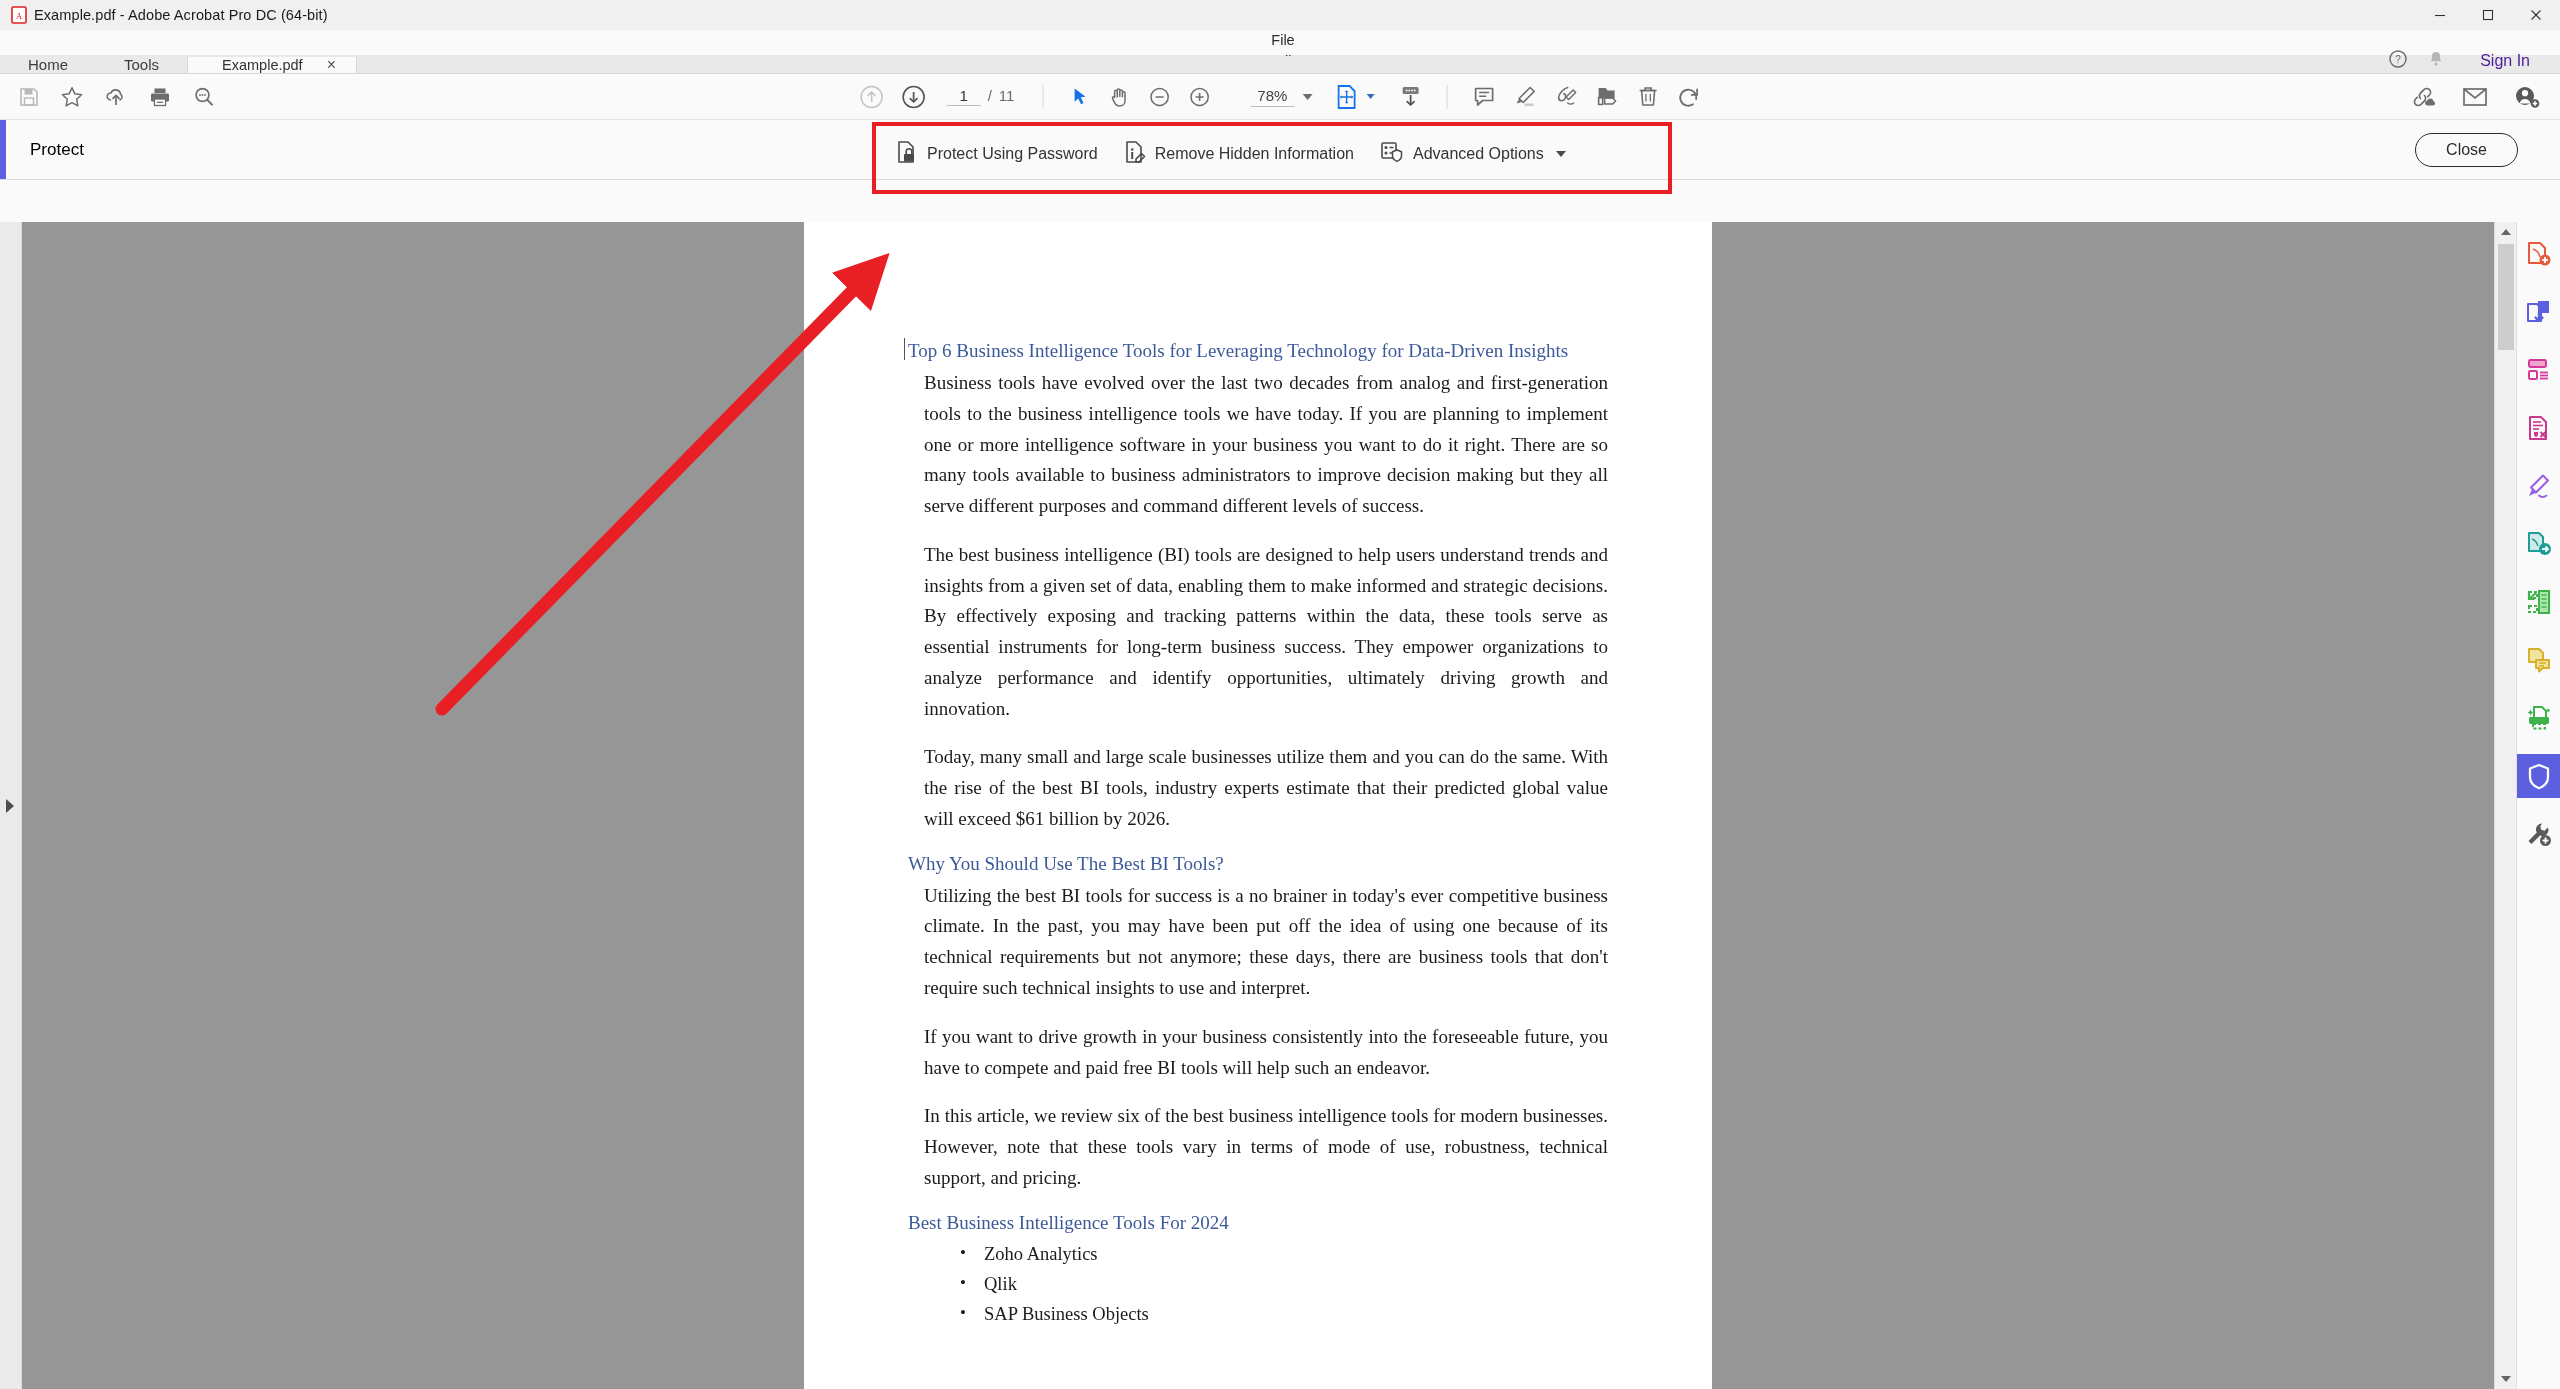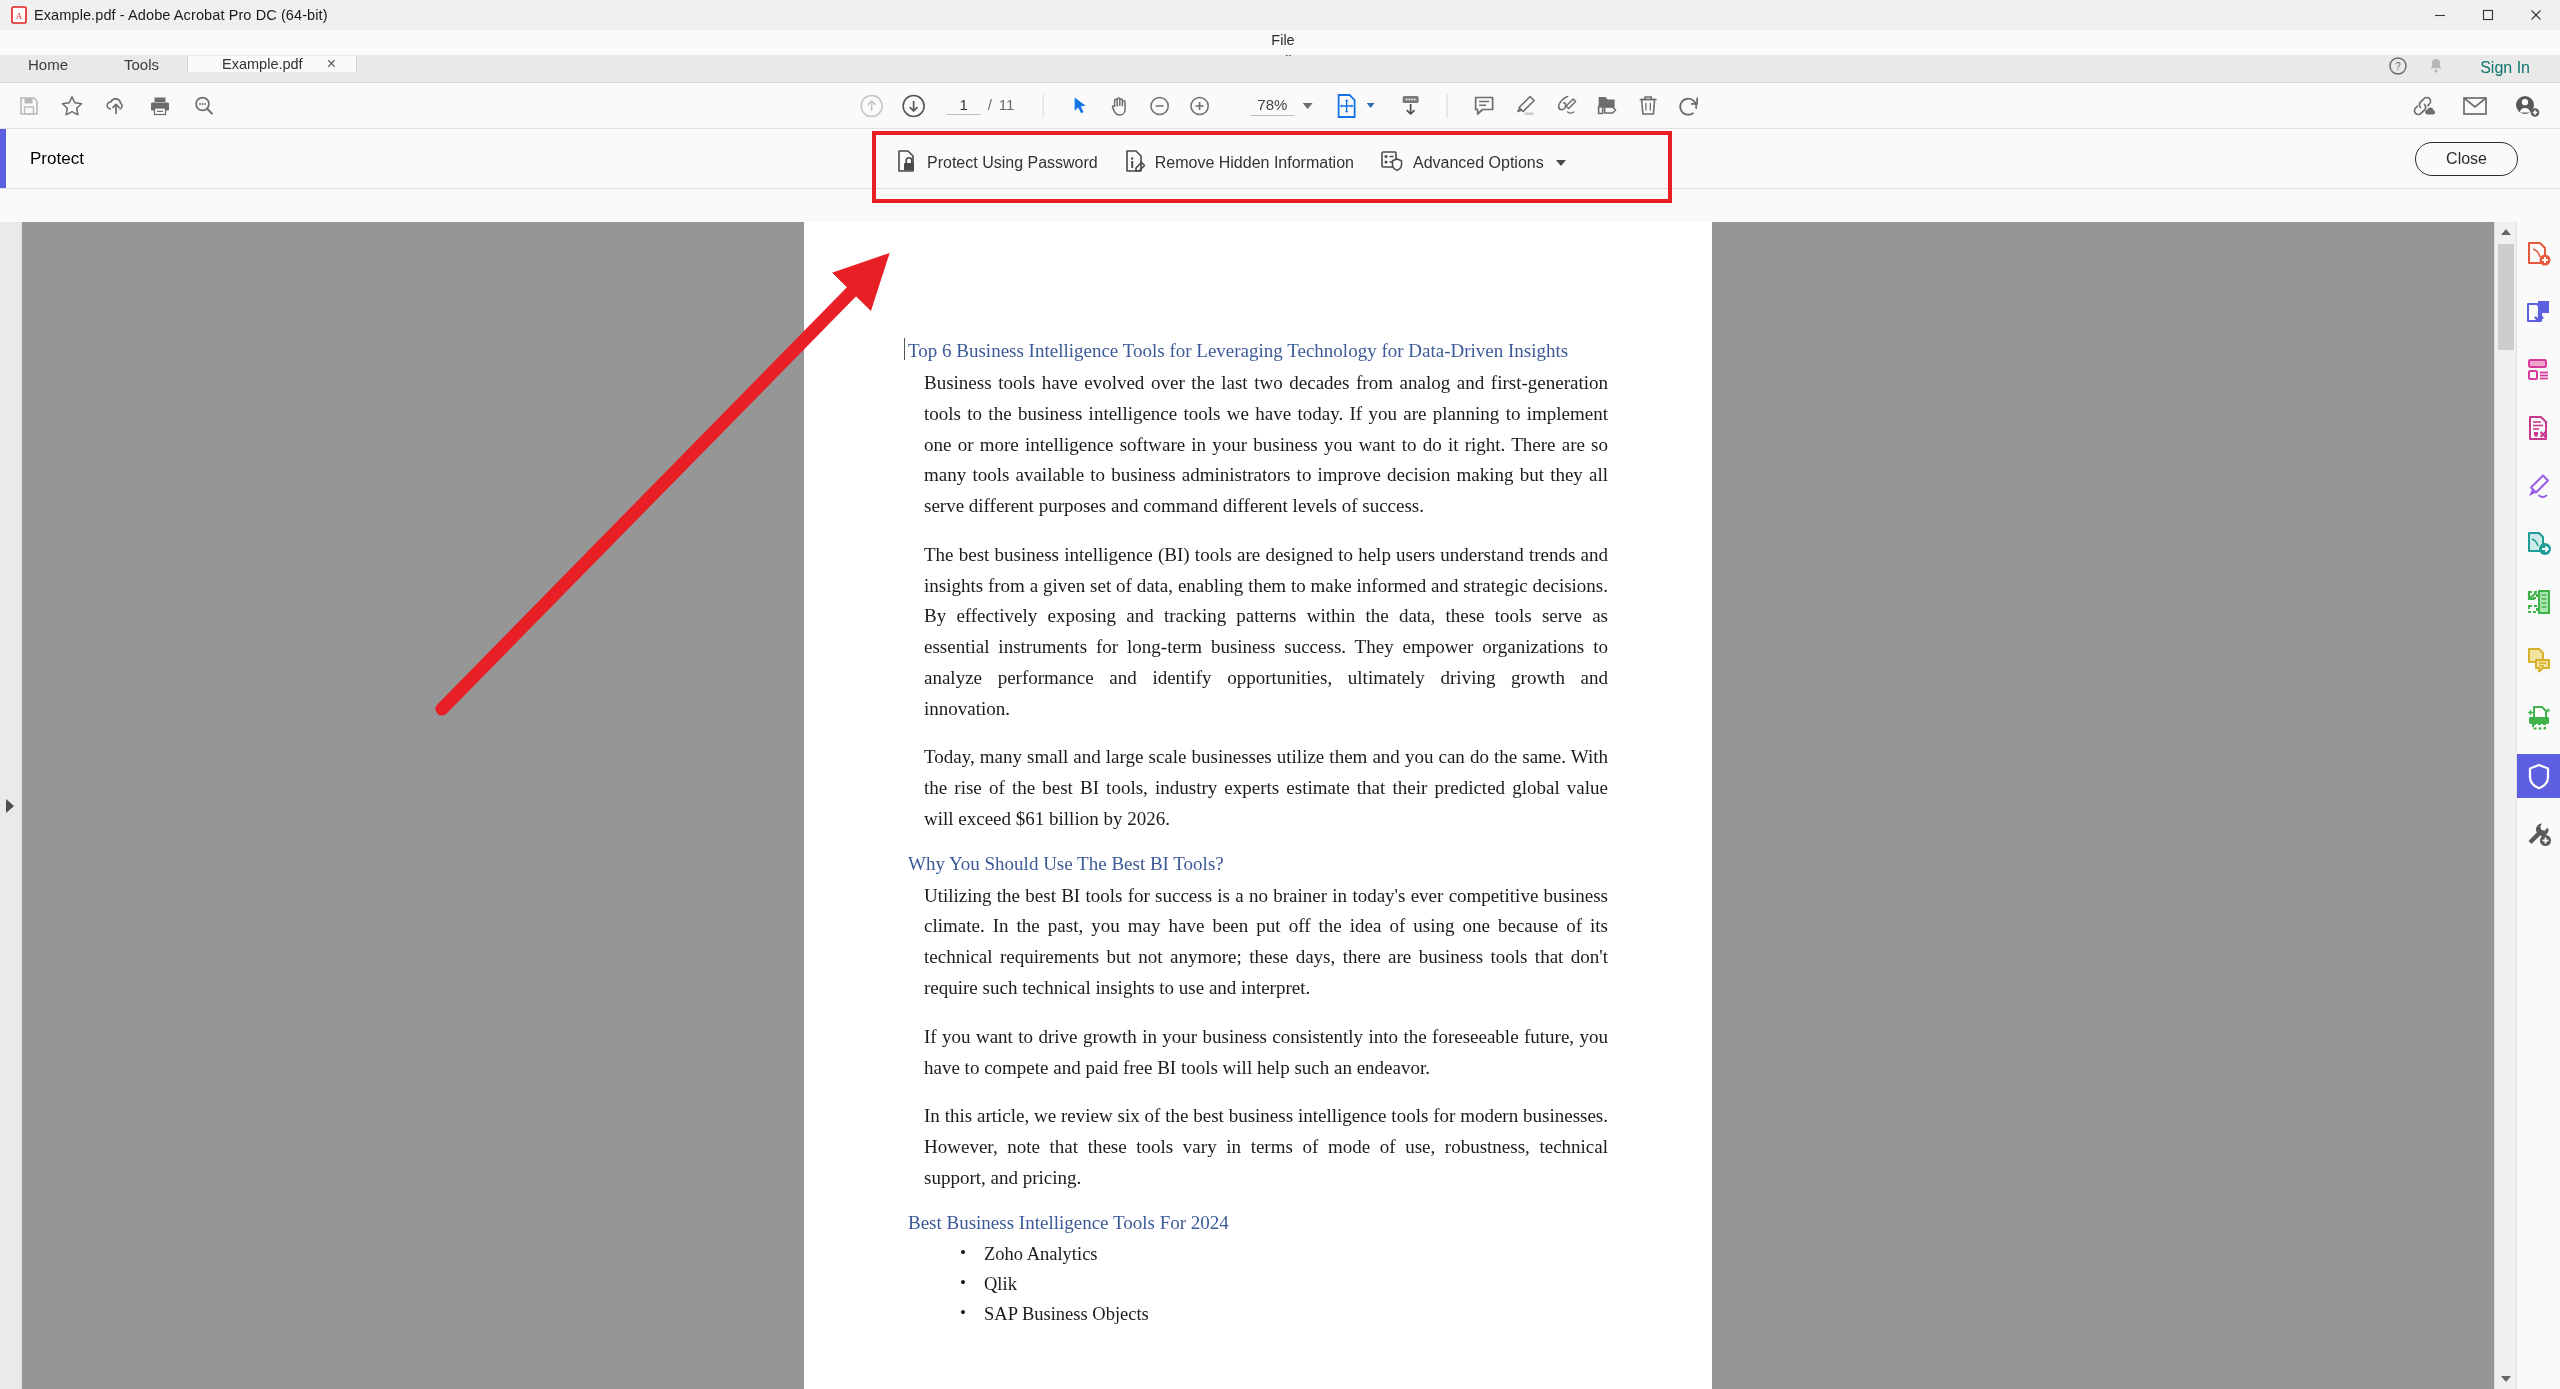--- a/index.html
+++ b/index.html
@@ -34,40 +34,40 @@
   .menubar {
     height:26px; background:#fafafa; display:flex; align-items:center;
     padding-left:6px; border-bottom:1px solid #e8e8e8;flex-direction:column;
   }
   .menu-item {
     font-size:14.5px; color:#2b2b2b; padding:3px 13px; line-height:1;
   }
 
   
   .tabstrip {
-    height:27px; background:#e9e9e9; display:flex; align-items:flex-start;
+    height:18px; background:#e9e9e9; display:flex; align-items:flex-end;
     position:relative; border-bottom:1px solid #d6d6d6;
   }
   .tab-btn {
     display:flex; align-items:center; justify-content:center;
     padding:0 28px; font-size:15px; color:#3c3c3c;
   }
   .tab-doc {
     display:flex; align-items:center; background:#fafafa;
     padding:0 14px 0 34px; min-width:170px; position:relative;
     border-left:1px solid #d6d6d6; border-right:1px solid #d6d6d6;
     font-size:14.5px; color:#333;
   }
   .tab-doc .tab-close {
     margin-left:24px; font-size:16px; color:#555; line-height:1;
   }
   .tabstrip-right {
     margin-left:auto; display:flex; align-items:center; padding-right:14px; gap:18px;
   }
-  .signin { font-size:16px; color:#0f766e; padding:0 16px; }
+  .signin { font-size:16px; color:#4c1d95; padding:0 16px; }
 
   
   .toolbar {
     height:46px; background:#fafafa; display:flex; align-items:center;
     border-bottom:1px solid #e2e2e2; position:relative;
   }
   .tbar-left { display:flex; align-items:center; gap:20px; padding-left:18px; }
   .tbar-center {
     position:absolute; left:50%; transform:translateX(-50%);
     display:flex; align-items:center; gap:16px;

